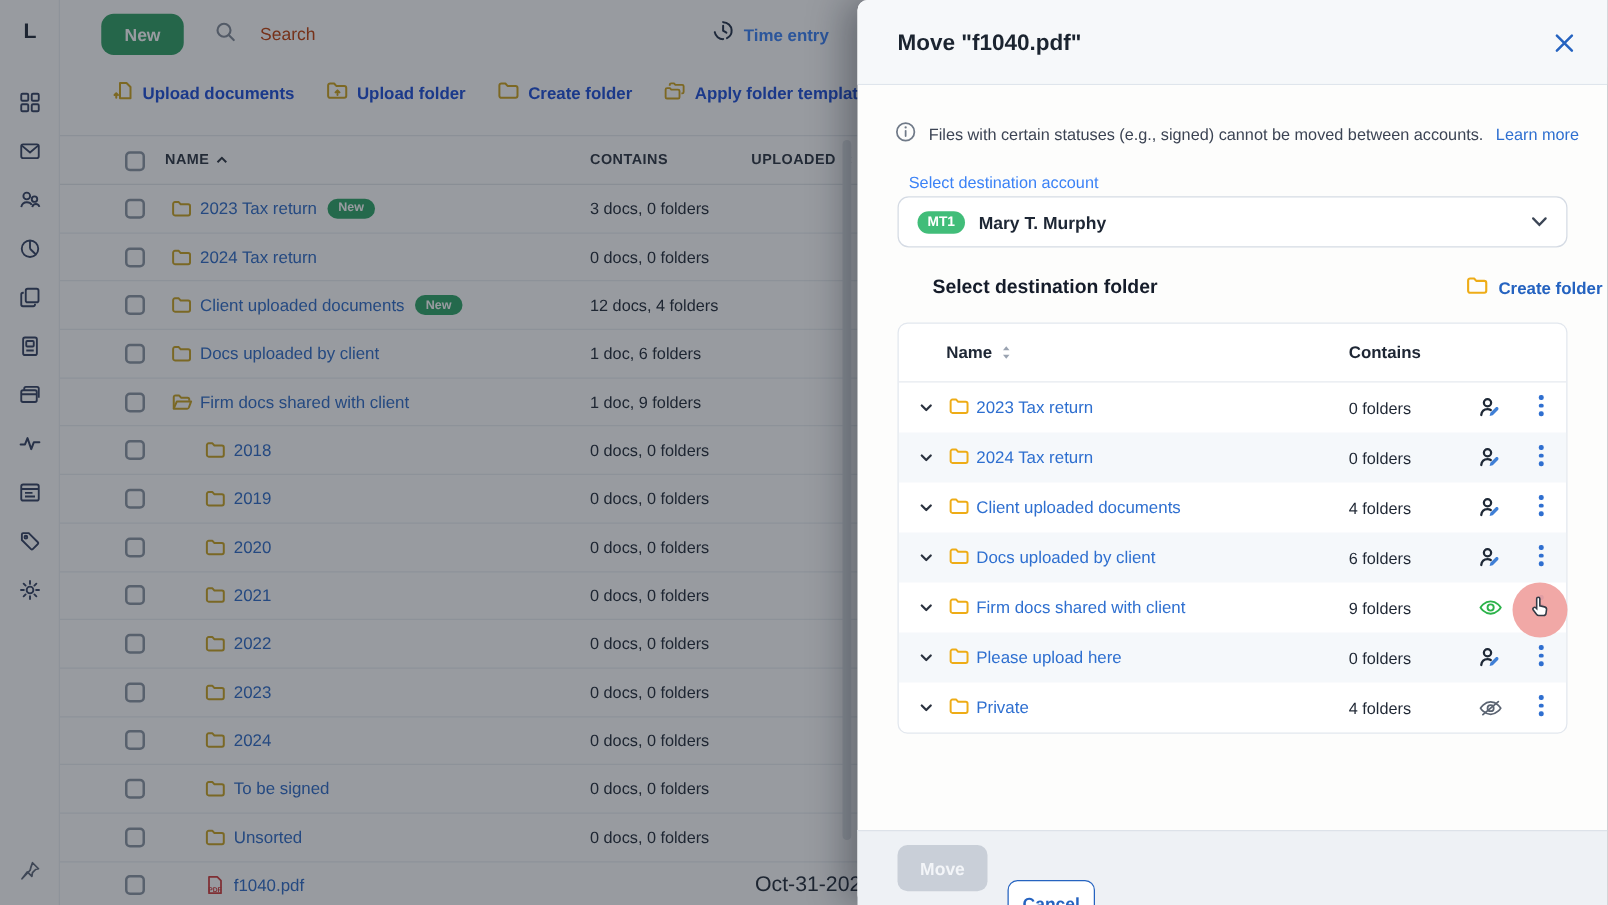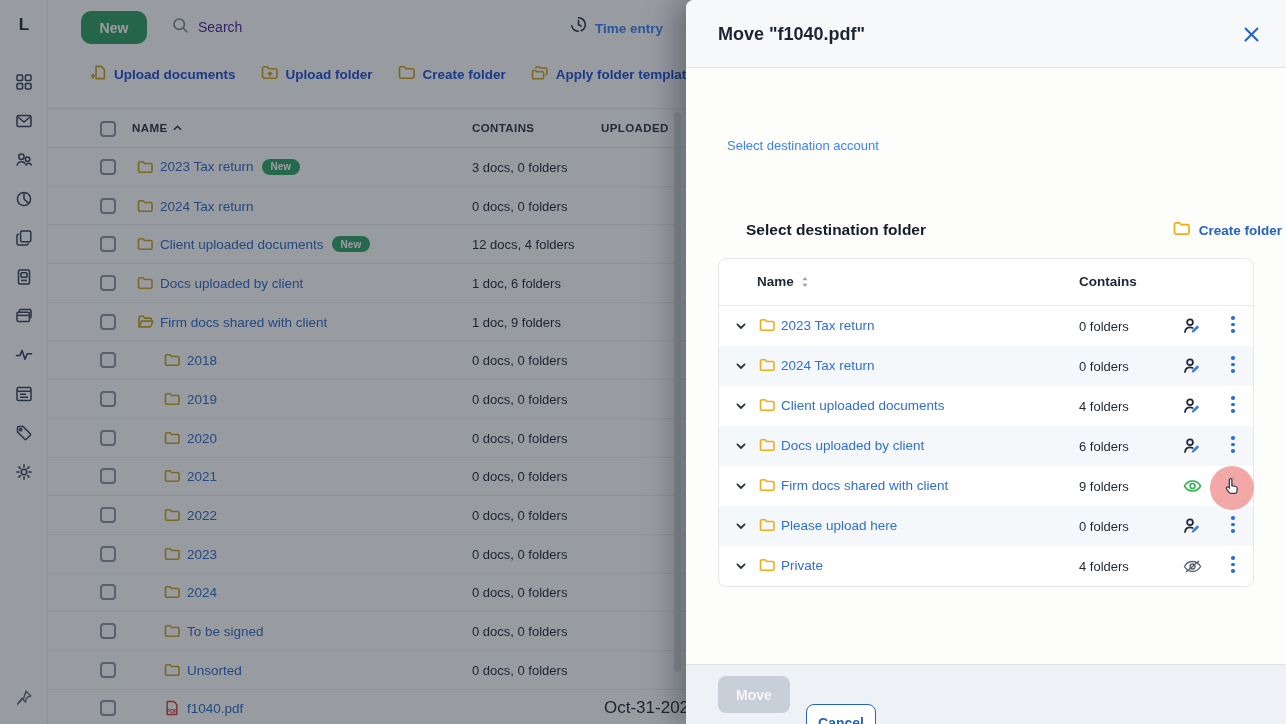--- a/index.html
+++ b/index.html
@@ -9,21 +9,21 @@
 
   
   .sidebar { position:absolute; left:0; top:0; width:48px; height:724px; background:#fff; border-right:1px solid #edf0f4; z-index:1; }
   .logo { position:absolute; top:15px; left:0; width:48px; text-align:center; font-size:17px; font-weight:700; color:#1f2937; }
   .side-icons { position:absolute; top:73px; left:0; width:48px; display:flex; flex-direction:column; align-items:center; gap:21px; }
   .side-icons svg { display:block; }
   .pin-slot { position:absolute; bottom:13px; left:0; width:48px; display:flex; justify-content:center; }
 
   .topbar { position:absolute; left:48px; top:0; width:1238px; height:54px; background:#fff; z-index:1; }
   .btn-new { position:absolute; left:33px; top:11px; width:66px; height:33px; background:#2f9e63; border:none; border-radius:10px; color:#fff; font-weight:700; font-size:14px; font-family:inherit; }
-  .search { position:absolute; left:124px; top:17px; display:flex; align-items:center; gap:9px; color:#4c1d95; font-size:14px; cursor:text;justify-content:center; }
+  .search { position:absolute; left:124px; top:17px; display:flex; align-items:center; gap:19px; color:#c2410c; font-size:14px; cursor:text;justify-content:center; }
   .time-entry { position:absolute; left:522px; top:16px; display:flex; align-items:flex-end; gap:8px; color:#3b82f6; font-size:13.5px; font-weight:700; }
 
   .toolbar { position:absolute; left:48px; top:54px; width:638px; height:40px; display:flex; align-items:center; gap:25px; padding-left:42px; background:#fff; z-index:1; }
   .tool-item { display:flex; align-items:center; gap:7px; color:#1d4ed8; font-size:13.5px; font-weight:700; cursor:pointer; white-space:nowrap; }
 
   .list { position:absolute; left:48px; top:94px; width:638px; height:630px; background:#fff; z-index:1; }
   .lhead { position:relative; height:40px; margin-top:14px; border-top:1px solid #e8ebef; border-bottom:1px solid #e3e7ec; font-size:11.5px; font-weight:700; color:#2b3340; letter-spacing:.4px; }
   .lhead .h-name { position:absolute; left:84px; top:13px; display:flex; gap:6px; align-items:center; }
   .lhead .h-contains { position:absolute; left:424px; top:13px; }
   .lhead .h-uploaded { position:absolute; left:553px; top:13px; display:flex; gap:5px; align-items:center; }
@@ -424,22 +424,40 @@
   <div class="overlay"></div>
 
   <div class="drawer">
     <div class="dheader">
       <div class="dtitle">Move "f1040.pdf"</div>
       <button class="dclose"><svg width="17" height="17" viewBox="0 0 17 17" fill="none" stroke="#2563c0" stroke-width="2" stroke-linecap="round">
             <path d="M2.5 2.5 14.5 14.5M14.5 2.5 2.5 14.5"></path>
           </svg></button>
     </div>
 
+    <div class="dinfo">
+      <span><svg width="17" height="17" viewBox="0 0 17 17" fill="none" stroke="#707a88" stroke-width="1.4">
+            <circle cx="8.5" cy="8.5" r="7"></circle>
+            <path d="M8.5 7.6v4.2" stroke-linecap="round"></path>
+            <circle cx="8.5" cy="4.9" r=".9" fill="#707a88" stroke="none"></circle>
+          </svg></span>
+      <span>Files with certain statuses (e.g., signed) cannot be moved between accounts.</span>
+      <a>Learn more</a>
+    </div>
 
     <div class="acct-label">Select destination account</div>
+    <div class="select">
+      <span class="mt1">MT1</span>
+      <span class="acct-name">Mary T. Murphy</span>
+      <span class="chev-end">
+          <svg width="13" height="9" viewBox="0 0 13 9" fill="none" stroke="#3c4656" stroke-width="1.8" stroke-linecap="round">
+            <path d="M1.5 1.7 6.5 6.9 11.5 1.7"></path>
+          </svg>
+        </span>
+    </div>
 
     <div class="dfolder-head">
       <span class="dfolder-title">Select destination folder</span>
       <span class="create-folder">
         <span><svg width="18" height="15" viewBox="0 0 18 15" fill="none" stroke="#eeac17" stroke-width="1.7" stroke-linejoin="round">
               <path d="M1.5 3.4c0-.9.7-1.6 1.6-1.6h3.2L8 3.7h6.4c.9 0 1.6.7 1.6 1.6v6.3c0 .9-.7 1.6-1.6 1.6H3.1c-.9 0-1.6-.7-1.6-1.6z"></path>
             </svg></span>
         <span>Create folder</span>
       </span>
     </div>

